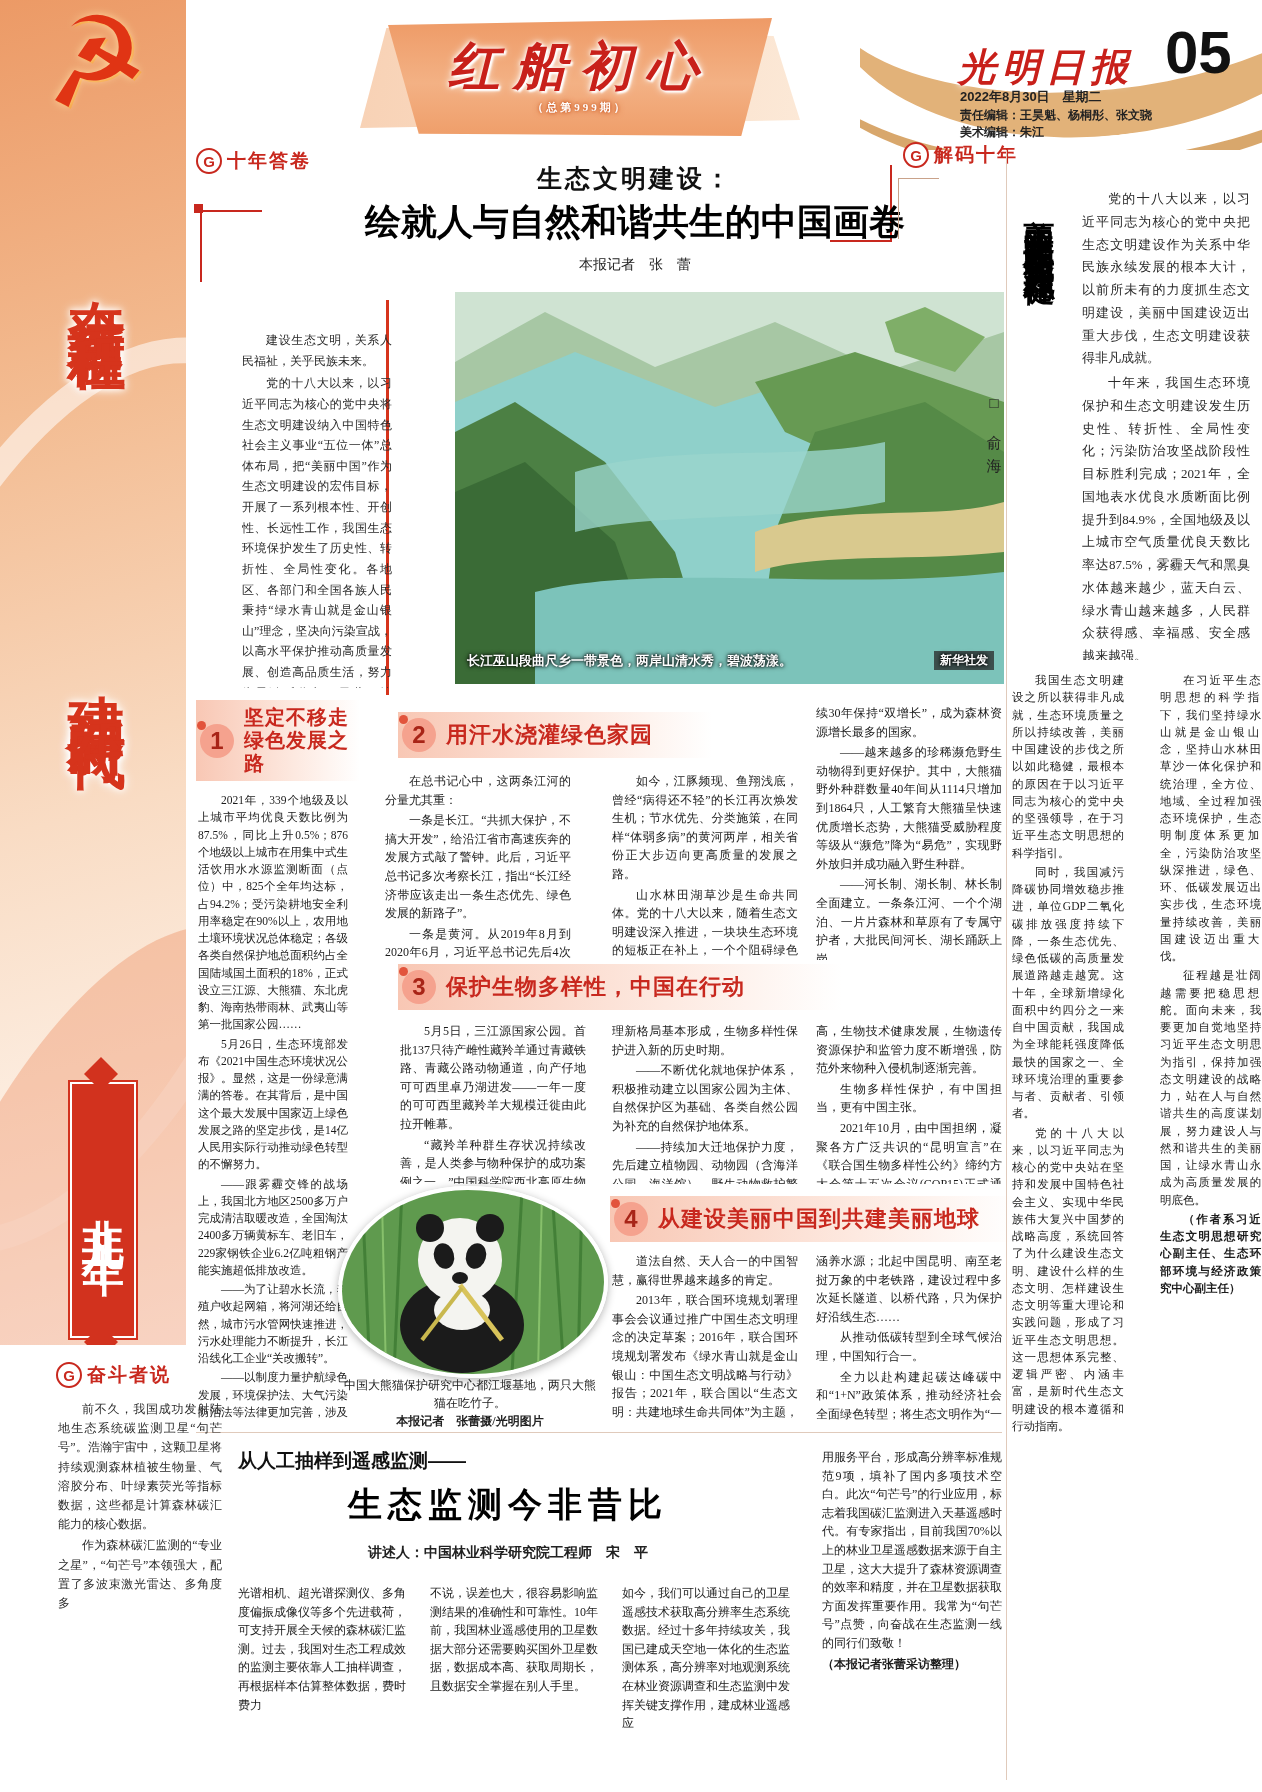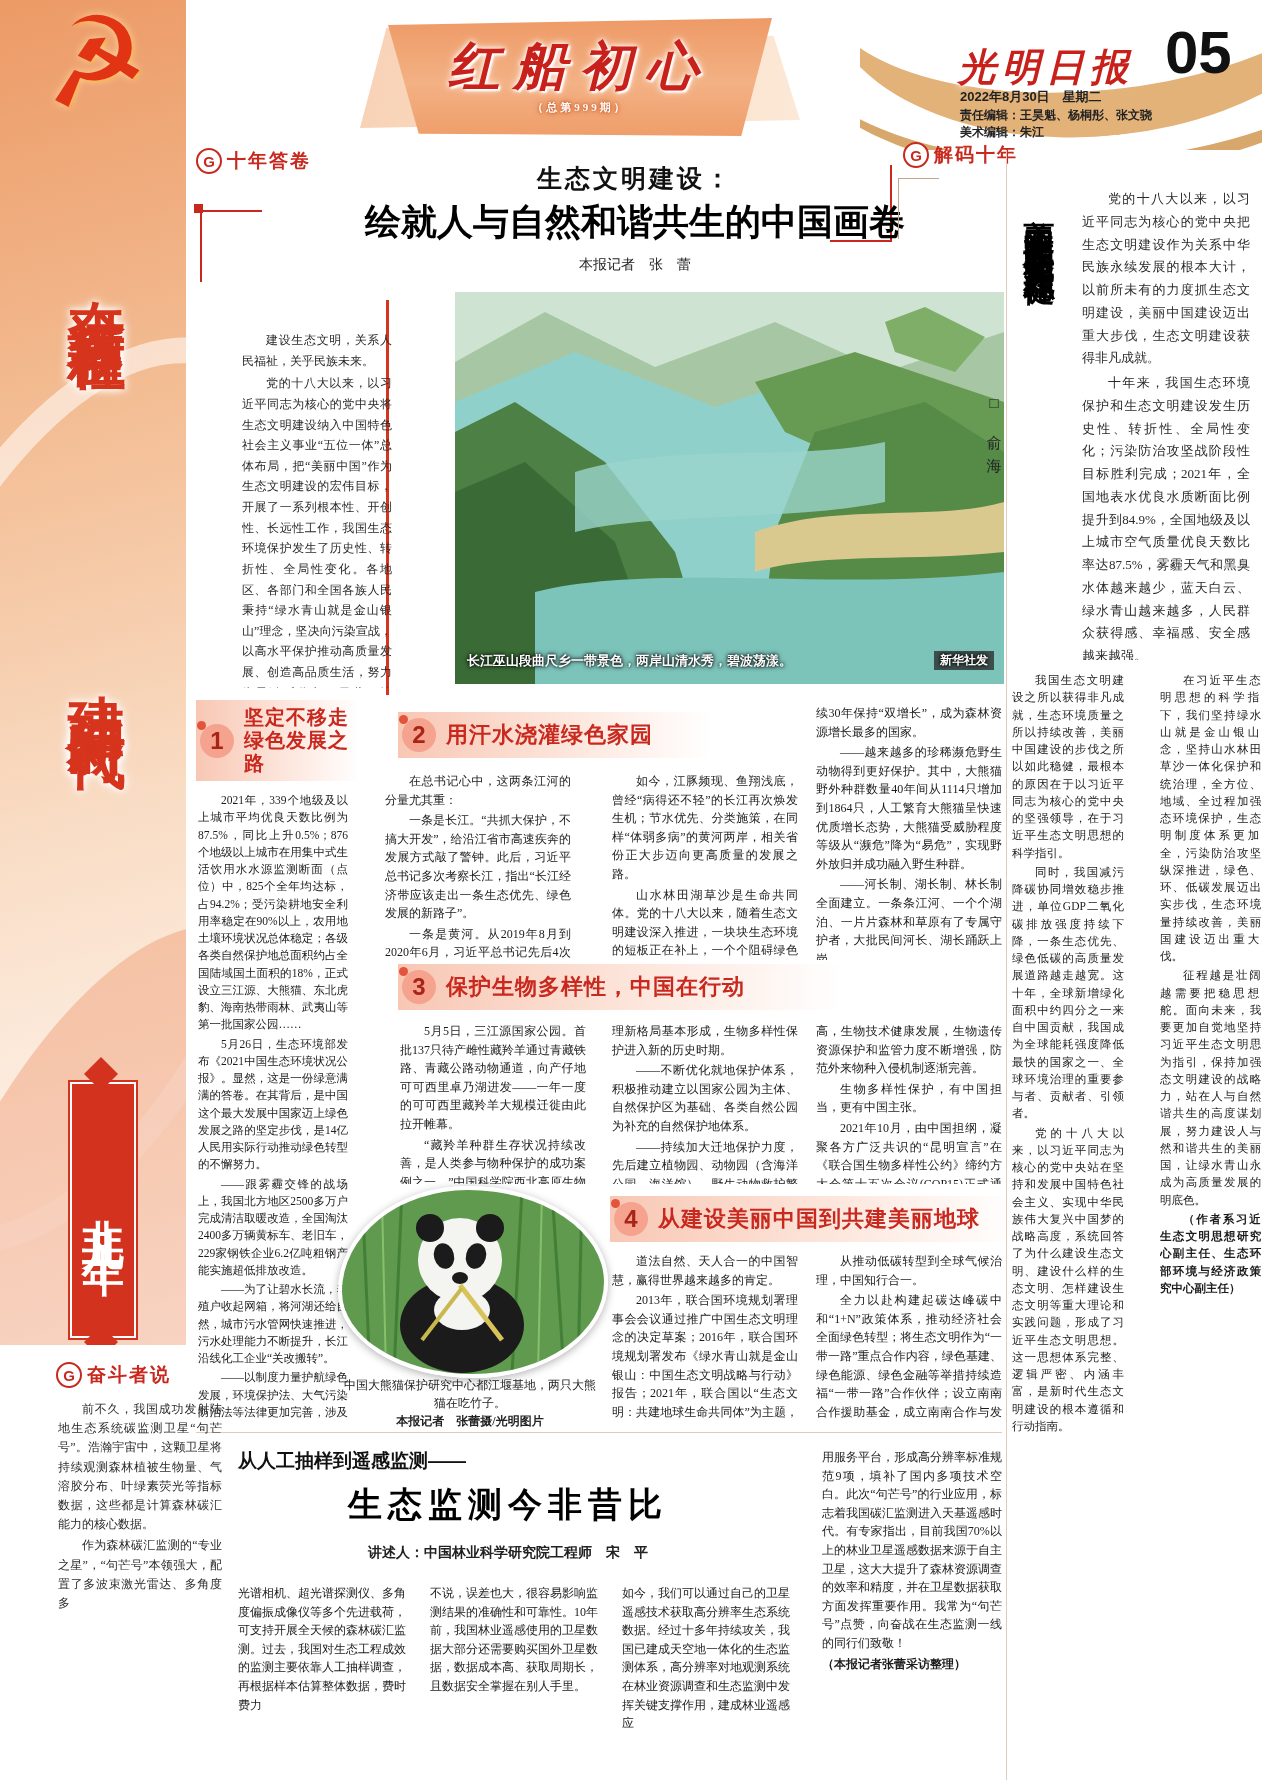--- a/index.html
+++ b/index.html
@@ -219,20 +219,21 @@
 <div class="sec-head" style="left:610px;top:1196px;width:392px;">
   <span class="sec-num">4</span>
   <span class="sec-title">从建设美丽中国到共建美丽地球</span>
 </div>
 <div class="col t12" style="left:612px;top:1252px;width:186px;height:172px;">
   <p>道法自然、天人合一的中国智慧，赢得世界越来越多的肯定。</p>
   <p>2013年，联合国环境规划署理事会会议通过推广中国生态文明理念的决定草案；2016年，联合国环境规划署发布《绿水青山就是金山银山：中国生态文明战略与行动》报告；2021年，联合国以“生态文明：共建地球生命共同体”为主题，召开《生物多样性公约》第十五次缔约方大会(COP15)……</p>
 
 </div>
 <div class="col t12" style="left:816px;top:1252px;width:186px;height:172px;">
+  <p style="text-indent:0;">涵养水源；北起中国昆明、南至老挝万象的中老铁路，建设过程中多次延长隧道、以桥代路，只为保护好沿线生态……</p>
   <p>从推动低碳转型到全球气候治理，中国知行合一。</p>
   <p>全力以赴构建起碳达峰碳中和“1+N”政策体系，推动经济社会全面绿色转型；将生态文明作为“一带一路”重点合作内容，绿色基建、绿色能源、绿色金融等举措持续造福“一带一路”合作伙伴；设立南南合作援助基金，成立南南合作与发展学院，应对气候变化南南合作成果丰富且看得见、摸得着、有实效……</p>
 
 </div>
 
 <div class="hairline" style="left:1006px;top:150px;width:1px;height:1630px;background:#e0cabb;"></div>
 <div class="corner" style="left:898px;top:178px;width:40px;height:60px;border-left:1.5px solid #c9a28a;border-top:1.5px solid #c9a28a;"></div>
 
 <div class="vert" style="position:absolute;left:1014px;top:195px;height:460px;font-size:31px;font-weight:900;color:#000;
             letter-spacing:4px;line-height:1.6;">美丽中国建设的步伐为何如此稳健</div>

